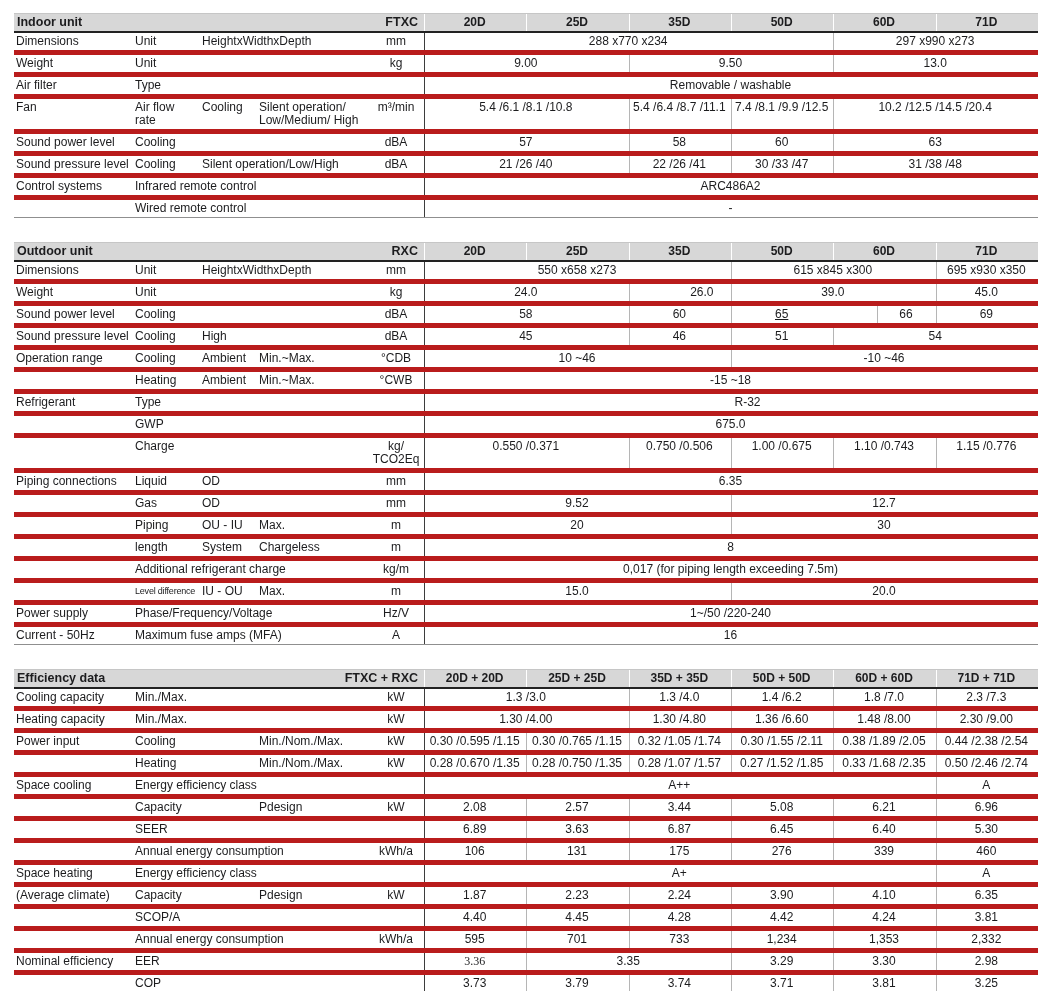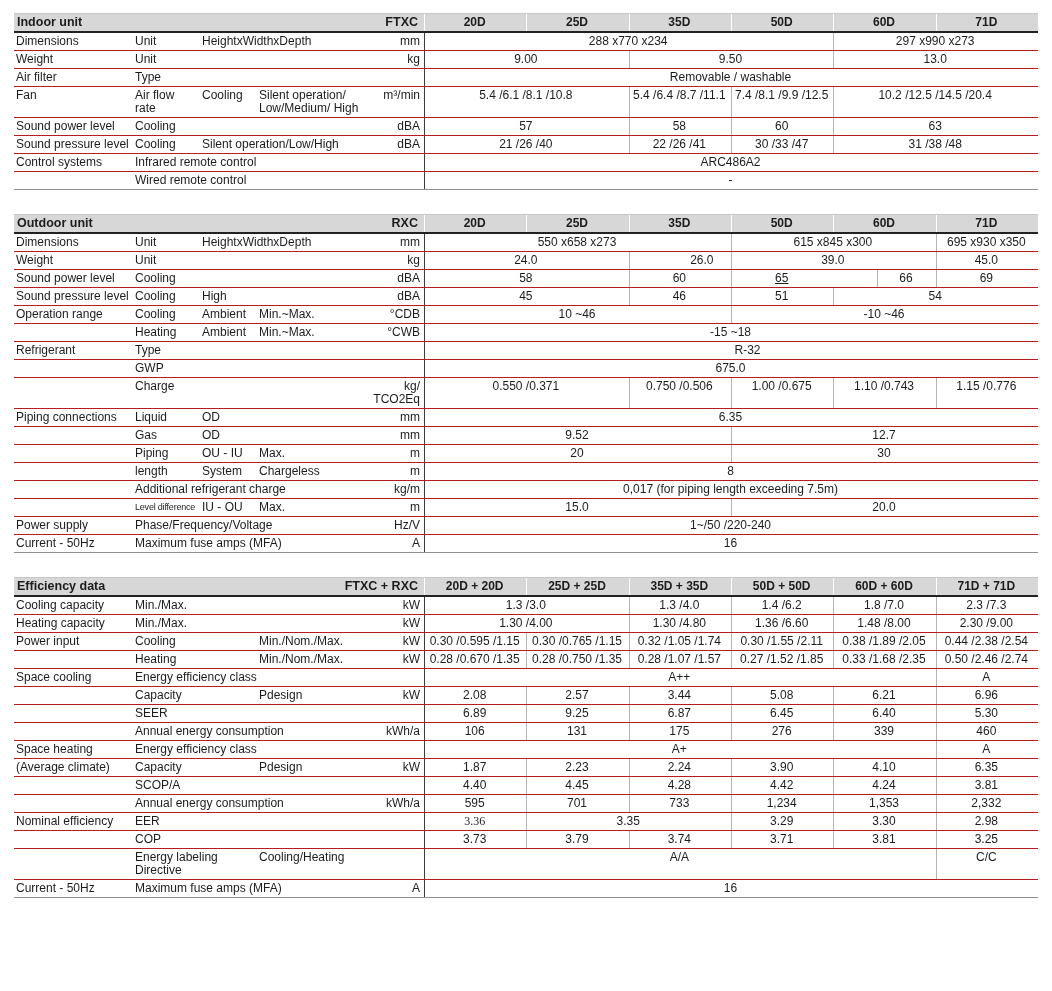--- a/index.html
+++ b/index.html
@@ -11,21 +11,21 @@
   }
   .page{padding:13px 14px 0 14px;}
   .spec-table{
     width:1024px;
     margin-bottom:24px;
     border-bottom:1.5px solid #8f8f8f;
   }
   .row{
     display:grid;
     grid-template-columns:119px 67px 57px 113px 54px repeat(6,1fr);
-    border-bottom:1px solid #b91c1c;
+    border-bottom:5px solid #b91c1c;
     align-items:stretch;
   }
   .spec-table .row:last-child{border-bottom:none;}
   .cell{
     padding:2px 4px 2px 2px;
     font-size:12px;
     line-height:13px;
     min-height:13px;
     box-sizing:border-box;
   }
@@ -39,21 +39,21 @@
     display:flex;justify-content:space-between;align-items:baseline;
     font-weight:bold;font-size:12.5px;
     padding-left:3px;padding-right:6px;
   }
   .col-head{
     font-weight:bold;text-align:center;
     border-left:1px solid #fff;
   }
   .lab{text-align:left;padding-left:2px;}
   .small-label{font-size:9px;letter-spacing:-0.2px;}
-  .unit-cell{text-align:right;}
+  .unit-cell{text-align:center;}
   .data-cell{
     text-align:center;
     border-left:1px solid #b5b5b5;
   }
   .data-cell.first{border-left:1px solid #3d3d3d;}
 </style>
 </head>
 <body>
 
 <div class="page">
@@ -372,21 +372,21 @@
         <div class="cell data-cell" style="grid-column: span 1;">3.44</div>
         <div class="cell data-cell" style="grid-column: span 1;">5.08</div>
         <div class="cell data-cell" style="grid-column: span 1;">6.21</div>
         <div class="cell data-cell" style="grid-column: span 1;">6.96</div>
       </div>
       <div class="row body-row">
         <div class="cell lab" style="grid-column: span 1;"></div>
         <div class="cell lab" style="grid-column: span 3;">SEER</div>
         <div class="cell unit-cell"></div>
         <div class="cell data-cell first" style="grid-column: span 1;">6.89</div>
-        <div class="cell data-cell" style="grid-column: span 1;">9.25</div>
+        <div class="cell data-cell" style="grid-column: span 1;">3.63</div>
         <div class="cell data-cell" style="grid-column: span 1;">6.87</div>
         <div class="cell data-cell" style="grid-column: span 1;">6.45</div>
         <div class="cell data-cell" style="grid-column: span 1;">6.40</div>
         <div class="cell data-cell" style="grid-column: span 1;">5.30</div>
       </div>
       <div class="row body-row">
         <div class="cell lab" style="grid-column: span 1;"></div>
         <div class="cell lab" style="grid-column: span 3;">Annual energy consumption</div>
         <div class="cell unit-cell">kWh/a</div>
         <div class="cell data-cell first" style="grid-column: span 1;">106</div>

